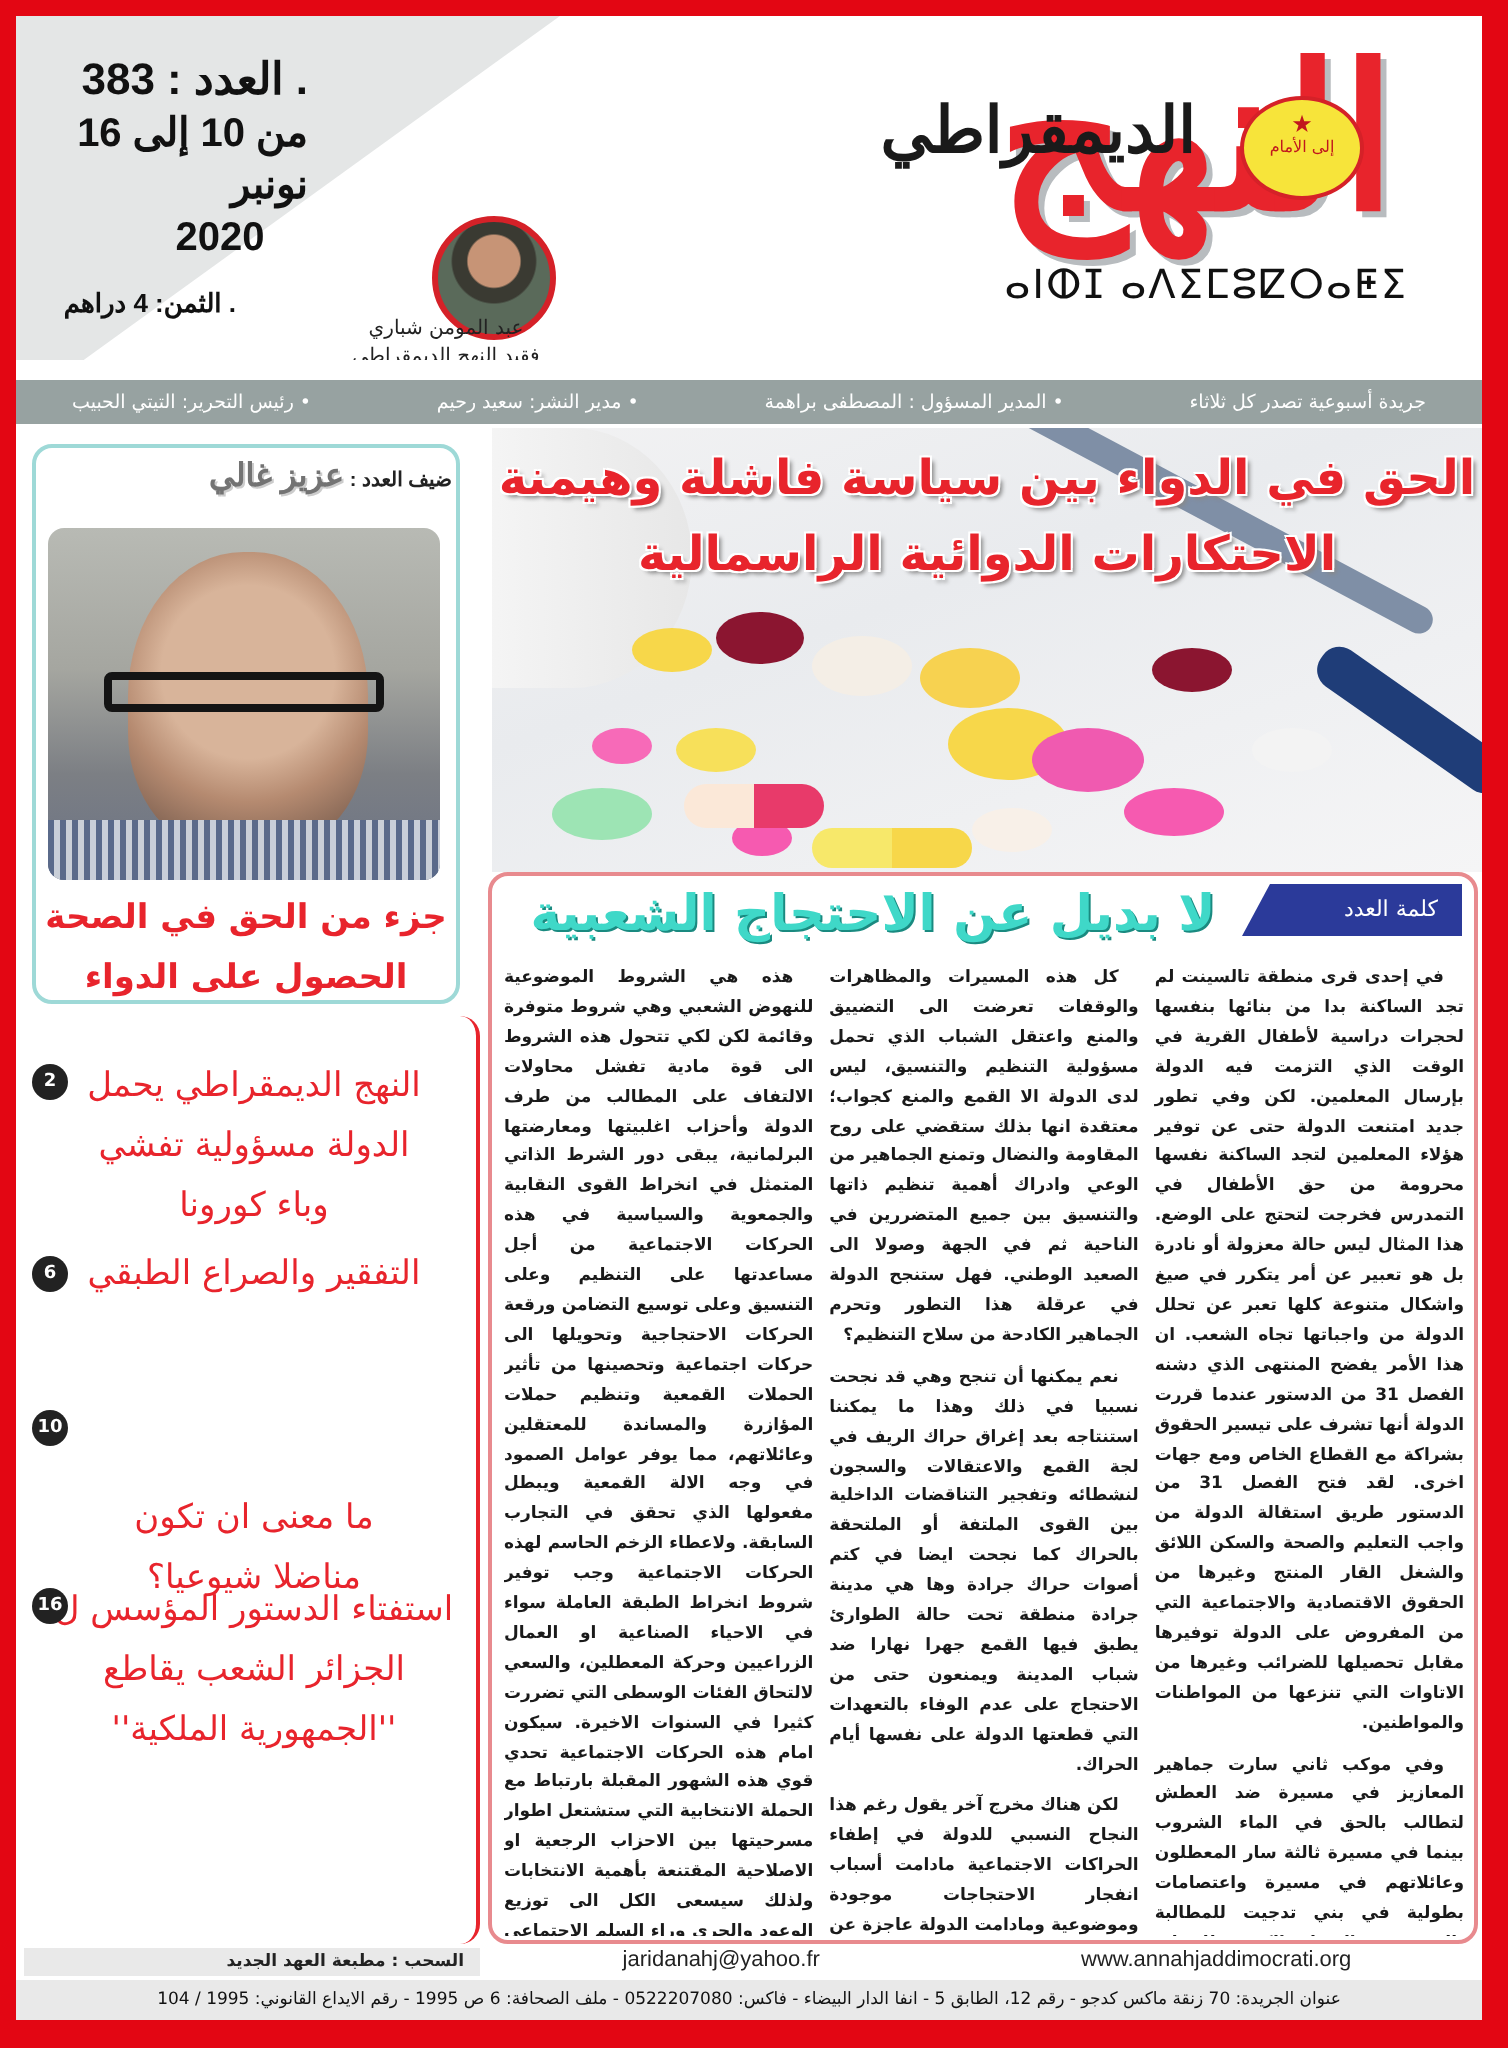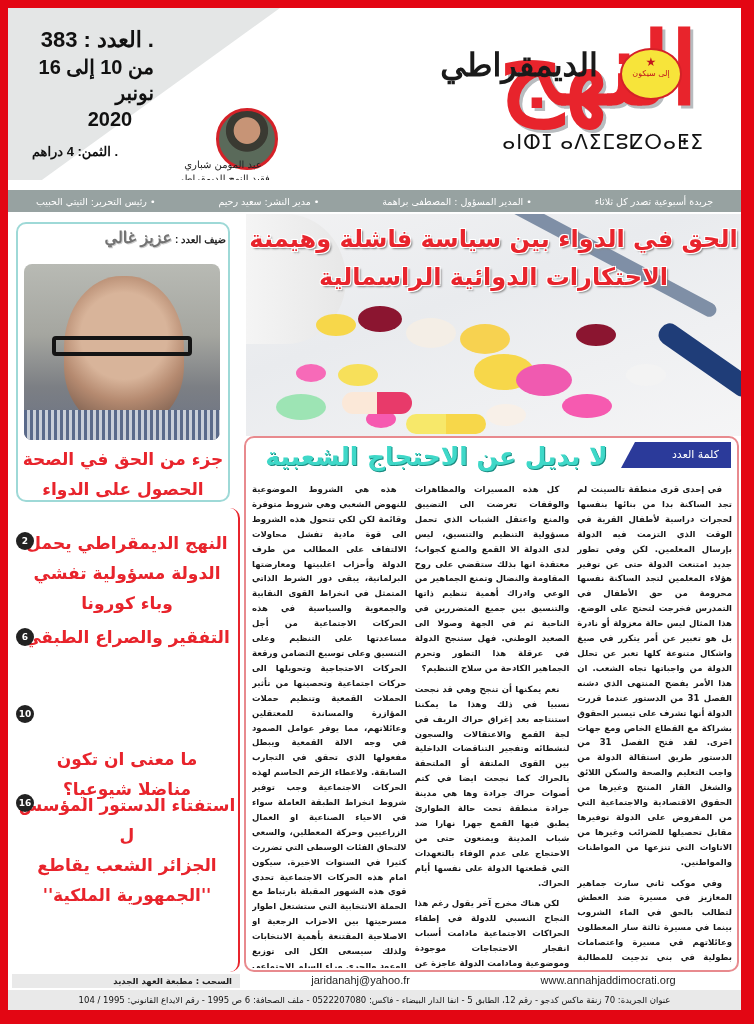--- a/index.html
+++ b/index.html
@@ -31,21 +31,21 @@
   .guest-label { font-size: 10px; color: #222; font-weight: bold; }
   .guest-name { font-size: 16px; font-weight: bold; color: #737373; text-shadow: 1px 1px 0 #ccc; }
   .guest-photo { position: absolute; left: 16px; top: 256px; width: 196px; height: 176px; border-radius: 8px; background: linear-gradient(180deg, #b8bab4 0%, #a5a6a0 40%, #7c7f84 70%, #6a7285 100%); overflow: hidden; }
   .guest-photo .face { position: absolute; left: 40px; top: 12px; width: 120px; height: 150px; border-radius: 48% 48% 40% 40%; background: radial-gradient(circle at 50% 40%, #d8b49a 0 40%, #b58a70 60%, #8a6a58 80%); }
   .guest-photo .glasses { position: absolute; left: 28px; top: 72px; width: 140px; height: 20px; border: 4px solid #141414; border-radius: 4px; }
   .guest-photo .shirt { position: absolute; left: 0; top: 146px; width: 196px; height: 40px; background: repeating-linear-gradient(90deg, #5a6a8a 0 3px, #c9cfd8 3px 6px); }
   .guest-quote { position: absolute; left: 12px; top: 436px; width: 206px; text-align: center; direction: rtl; font-family: "DejaVu Sans", sans-serif; font-weight: bold; color: #e8242c; font-size: 17px; line-height: 30px; }
 
   
   .index-frame { position: absolute; left: 4px; top: 500px; width: 228px; height: 464px; border-right: 2px solid #e8242c; border-radius: 0 10px 10px 0; }
-  .index-item { position: absolute; left: 8px; width: 222px; direction: rtl; text-align: center; font-family: "DejaVu Sans", sans-serif; font-weight: bold; color: #e8242c; font-size: 17px; line-height: 30px; }
+  .index-item { position: absolute; left: 8px; width: 222px; direction: rtl; text-align: center; font-family: "DejaVu Sans", sans-serif; font-weight: normal; color: #e8242c; font-size: 17px; line-height: 30px; }
   .page-num { position: absolute; width: 18px; height: 18px; border-radius: 50%; background: #222; color: #fff; font-size: 9px; line-height: 18px; text-align: center; font-weight: bold; }
 
   
   .hero { position: absolute; left: 238px; top: 206px; width: 495px; height: 222px; overflow: hidden;
     background: linear-gradient(160deg, #f2f2f3 0%, #e9ebee 40%, #f5f5f6 100%); }
   .pill { position: absolute; border-radius: 50%; }
   .capsule { position: absolute; border-radius: 12px; }
   .steth-tube { position: absolute; left: 240px; top: -30px; width: 260px; height: 14px; background: #7f8fa6; transform: rotate(28deg); transform-origin: left center; border-radius: 8px; }
   .steth-head { position: absolute; left: 405px; top: 135px; width: 110px; height: 22px; background: #1f3d78; transform: rotate(35deg); border-radius: 10px; }
   .bottle { position: absolute; left: -20px; top: 0; width: 120px; height: 130px; background: linear-gradient(90deg, #f7f7f7, #e7e7e7); border-radius: 0 50% 50% 0; }
@@ -80,21 +80,21 @@
     <div class="portrait"></div>
     <div class="portrait-caption">
       <div>عبد المومن شباري</div>
       <div>فقيد النهج الديمقراطي</div>
     </div>
     <div class="logo">
       <div class="logo-main">النهج</div>
       <div class="logo-sub">الديمقراطي</div>
       <div class="logo-badge">
         <span class="star">★</span>
-        <div>إلى سيكون</div>
+        <div>إلى الأمام</div>
       </div>
       <div class="logo-tifinagh">ⴰⵏⵀⵊ ⴰⴷⵉⵎⵓⵇⵔⴰⵟⵉ</div>
     </div>
   </div>
 
   <div class="staff-bar">
     <span>جريدة أسبوعية تصدر كل ثلاثاء</span>
     <span>• المدير المسؤول : المصطفى براهمة</span>
     <span>• مدير النشر: سعيد رحيم</span>
     <span>• رئيس التحرير: التيتي الحبيب</span>

